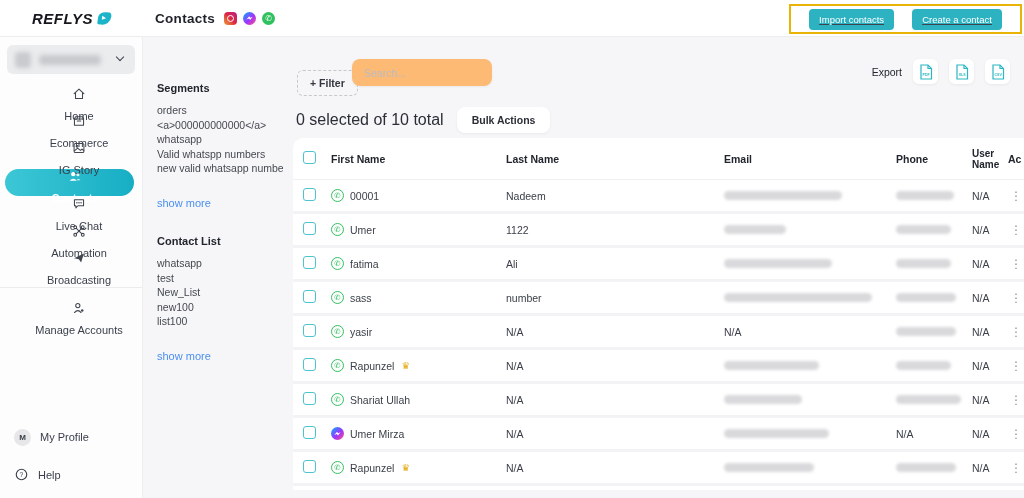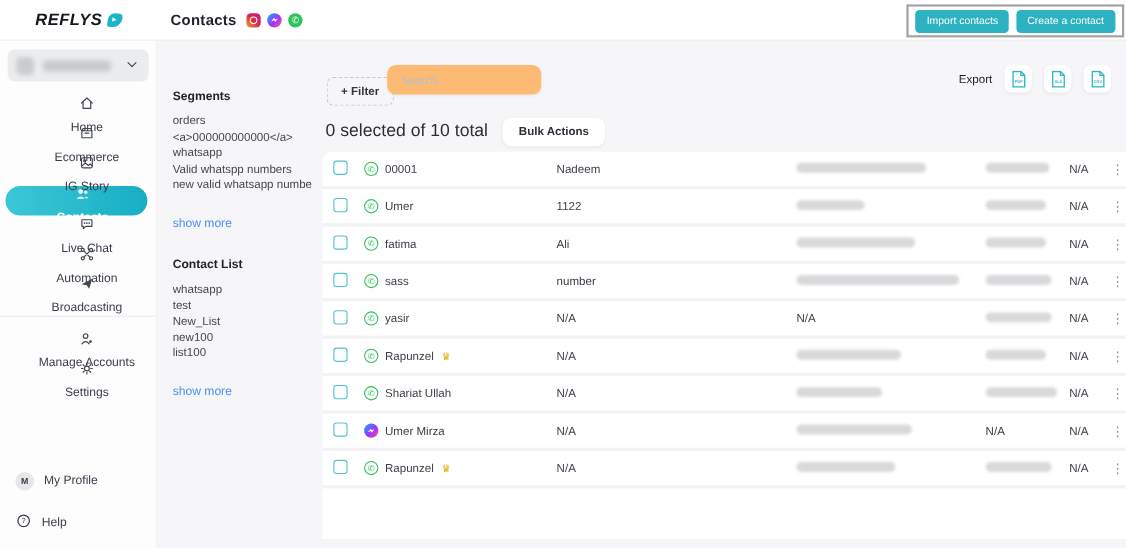--- a/index.html
+++ b/index.html
@@ -26,22 +26,22 @@
         background:linear-gradient(45deg,#f09433 0%,#e6683c 25%,#dc2743 50%,#cc2366 75%,#bc1888 100%);
         display:flex; align-items:center; justify-content:center; }
   .ig span { width:7px; height:7px; border:1.3px solid #fff; border-radius:50%; display:block; }
   .msgr { width:13px; height:13px; border-radius:50%;
         background:linear-gradient(135deg,#00b2ff 0%,#a033ff 55%,#ff5280 100%);
         position:relative; }
   .msgr i { position:absolute; left:2.5px; top:2.5px; width:8px; height:8px; background:#fff;
         clip-path:polygon(10% 68%, 44% 28%, 57% 46%, 88% 34%, 55% 74%, 43% 55%); }
   .wa-full { width:13px; height:13px; border-radius:50%; background:#2fc15e; color:#fff;
         font-size:8px; display:flex; align-items:center; justify-content:center; }
-  .annotation-box { position:absolute; top:4px; right:2px; height:30px; width:198px;
-        border:2px solid #a3a3a3; display:flex; align-items:center; justify-content:space-evenly; background:transparent; }
+  .annotation-box { position:absolute; top:4px; right:2px; height:30px; width:233px;
+        border:2px solid #eab308; display:flex; align-items:center; justify-content:space-evenly; background:transparent;text-decoration:underline; }
   .teal-btn { background:#2cb2c0; color:#fff; border:none; border-radius:4px;
         font-family:"Liberation Sans",sans-serif; font-size:9.5px; padding:5px 10px; cursor:pointer; }
   
   .sidebar { position:absolute; top:37px; left:0; bottom:0; width:143px; background:#fdfdfe;
         border-right:1px solid #eeeef1; z-index:20; }
   .account-selector { margin:8px 7px 0 7px; height:29px; background:#ebecee; border-radius:6px;
         position:relative; display:flex; align-items:center; padding:0 8px; }
   .acc-avatar { width:16px; height:16px; border-radius:4px; background:#c9cbce; filter:blur(2px); }
   .acc-name { width:62px; height:10px; margin-left:8px; border-radius:4px; background:#c6c8cc; filter:blur(2.5px); }
   .chev { width:6px; height:6px; border-right:1.6px solid #3c414b; border-bottom:1.6px solid #3c414b;
@@ -214,29 +214,20 @@
       <div class="nav-item">
         <span class="nicon">
           <svg width="14" height="14" viewBox="0 0 20 20" fill="none" stroke="currentColor" stroke-width="1.5" stroke-linecap="round" stroke-linejoin="round">
             <circle cx="8.3" cy="6.5" r="3"></circle>
             <path d="M3.5 16.5 Q8.3 11 13 16.5"></path>
             <circle cx="14.6" cy="13.6" r="1.8" fill="currentColor" stroke="none"></circle>
           </svg>
         </span>
         <span>Manage Accounts</span>
       </div>
-      <div class="nav-item">
-        <span class="nicon">
-          <svg width="14" height="14" viewBox="0 0 20 20" fill="none" stroke="currentColor" stroke-width="1.5" stroke-linecap="round" stroke-linejoin="round">
-            <circle cx="10" cy="10" r="3.1"></circle>
-            <path d="M10 3 V5 M10 15 V17 M3 10 H5 M15 10 H17 M5.1 5.1 L6.5 6.5 M13.5 13.5 L14.9 14.9 M14.9 5.1 L13.5 6.5 M6.5 13.5 L5.1 14.9"></path>
-          </svg>
-        </span>
-        <span>Settings</span>
-      </div>
     </div>
   <div class="sidebar-footer">
     <div class="foot-item" style="margin-bottom:8px;">
       <span class="avatar-m">M</span>
       <span>My Profile</span>
     </div>
     <div class="foot-item">
       <span class="nicon" id="help-icon-slot"><svg width="15" height="15" viewBox="0 0 20 20" fill="none" stroke="currentColor" stroke-width="1.5" stroke-linecap="round" stroke-linejoin="round">
             <circle cx="10" cy="10" r="7"></circle>
             <text x="10" y="13.2" font-size="9" text-anchor="middle" fill="currentColor" stroke="none" font-family="Liberation Sans,sans-serif">?</text>
@@ -295,20 +286,29 @@
             <text x="7.2" y="11.5" font-size="3.6" text-anchor="middle" fill="#2ab6c3" font-weight="bold" font-family="Liberation Sans,sans-serif">CSV</text>
           </svg>
         </button>
       </span>
   </div>
   <div class="selection-row">
     <span class="selection-summary">0 selected of 10 total</span>
     <button class="bulk-btn">Bulk Actions</button>
   </div>
   <div class="table-card">
+    <div class="tgrid thead" id="table-head">
+        <div class="cell-check"><span class="checkbox"></span></div>
+        <div>First Name</div>
+        <div>Last Name</div>
+        <div>Email</div>
+        <div>Phone</div>
+        <div class="col-user">User Name</div>
+        <div>Ac</div>
+      </div>
     <div id="table-body">
         <div class="tgrid trow">
           <div class="cell-check"><span class="checkbox"></span></div>
           <div class="fn-cell">
             <span class="wa-ring">✆</span>
             <span>00001</span>
           </div>
           <div>Nadeem</div>
           <div><span class="redact" style="width: 118px; display: inline-block;"></span></div>
           <div><span class="redact" style="width: 58px; display: inline-block;"></span></div>

